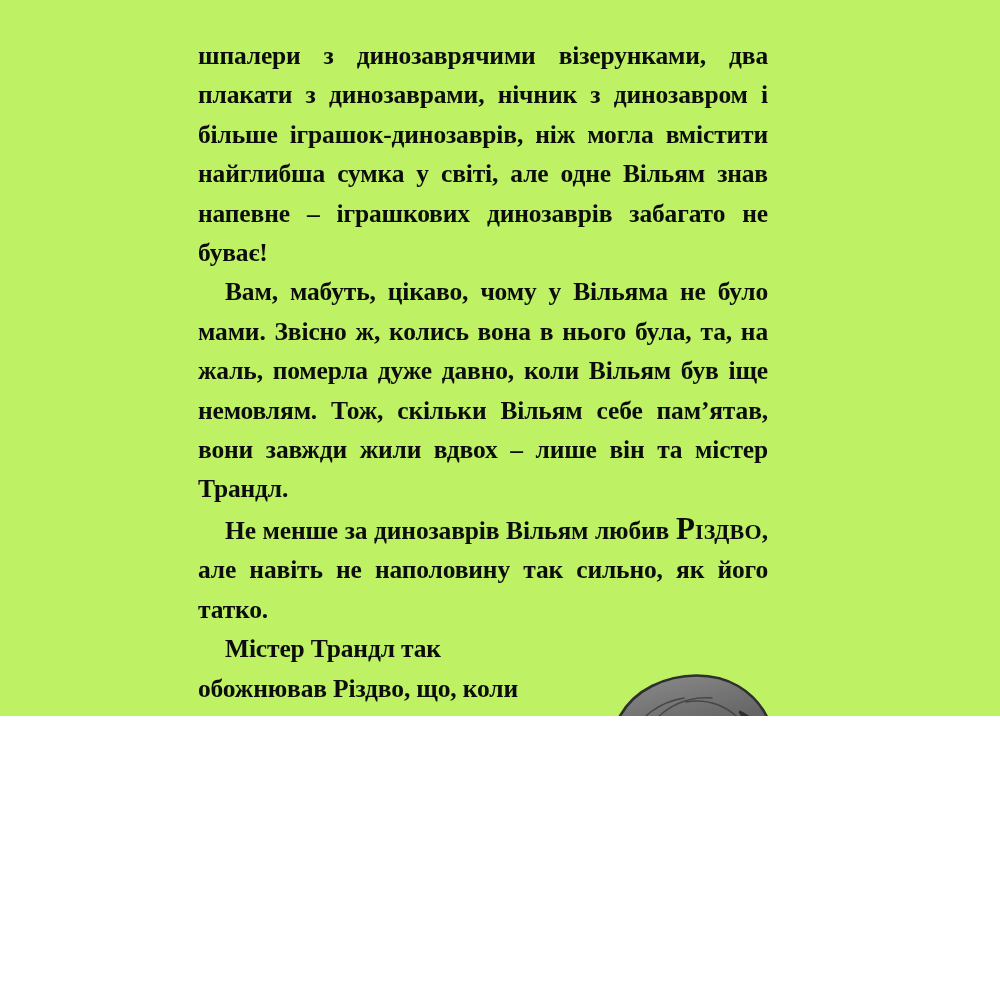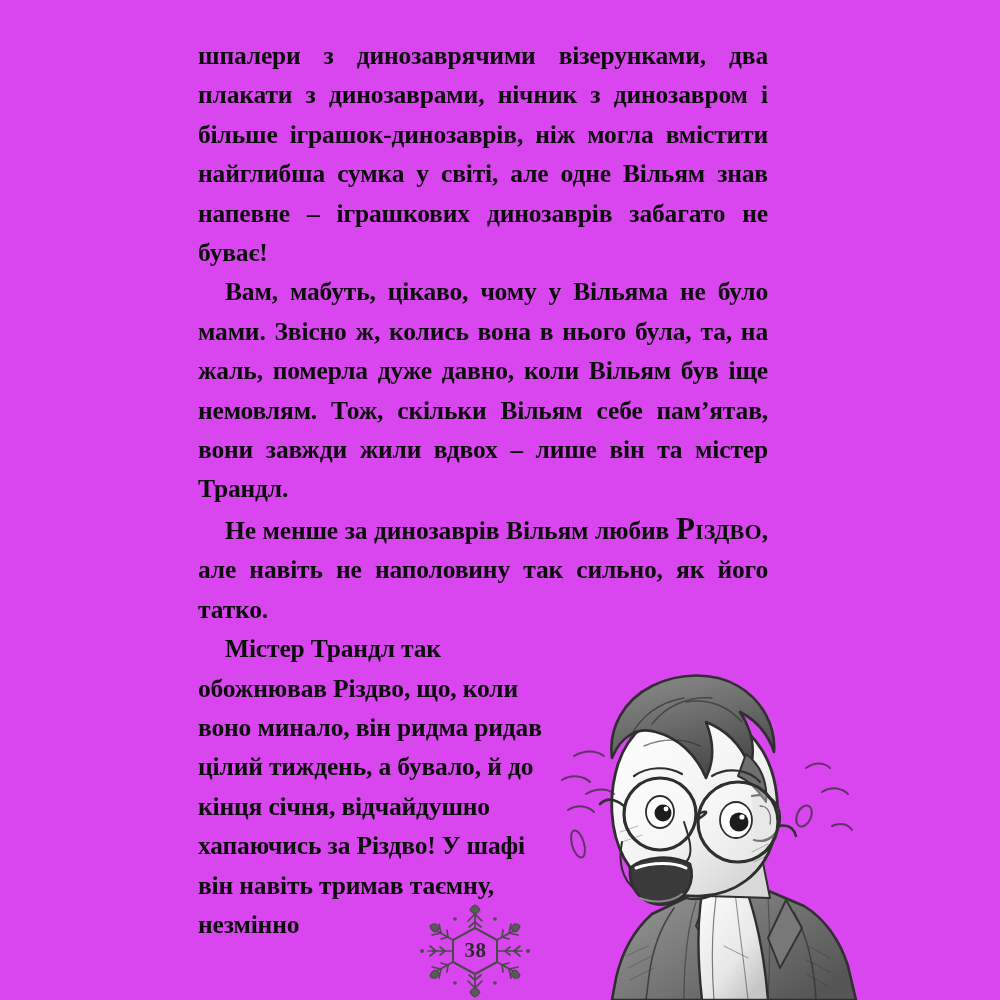--- a/index.html
+++ b/index.html
@@ -3,22 +3,22 @@
 <meta charset="utf-8">
 <style>
   html, body {
     margin: 0;
     padding: 0;
     background: #ffffff;
   }
   #page {
     position: relative;
     width: 1000px;
-    height: 1000px;
-    background: #d946ef;
+    height: 716px;
+    background: #bef264;
     overflow: hidden;
     font-family: "Liberation Serif", "DejaVu Serif", serif;
     color: #0d0d0d;
   }
 
   
   #text-column {
     position: absolute;
     left: 198px;
     top: 36px;

